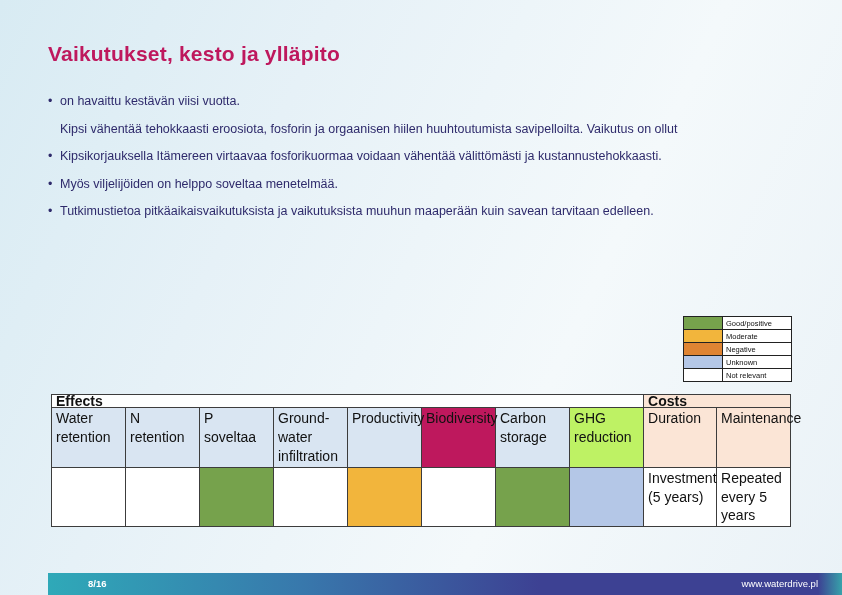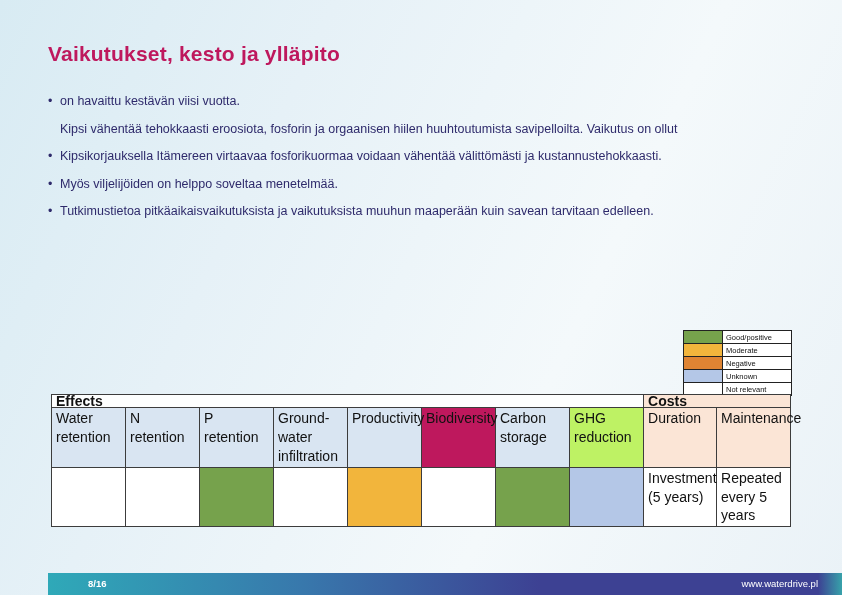--- a/index.html
+++ b/index.html
@@ -16,21 +16,21 @@
   .bullets{
     position:absolute;left:48px;top:88px;right:50px;
     font-size:12.5px;line-height:27.5px;color:#2e2a6b;
   }
   .bullet{display:flex;}
   .bullet .dot{width:12px;flex:0 0 12px;}
   .bullet .btext{flex:1;}
   .bullet .btext .bline{display:block;}
   
   .legend{
-    position:absolute;left:683px;top:330px;
+    position:absolute;left:683px;top:316px;
     border-collapse:collapse;background:#fff;
   }
   .legend td{
     border:1px solid #222;height:12px;padding:0 3px;
     font-size:7.5px;color:#111;line-height:11px;
   }
   .legend .sw{width:38px;padding:0;}
   .legend .lbl{width:62px;}
   
   .matrix{
@@ -120,21 +120,21 @@
         <col style="width:74px">
     </colgroup>
     <tbody>
         <tr class="r1">
       <td colspan="8" class="effects-cell">Effects</td>
       <td colspan="2" style="background-color: rgb(251, 229, 214);">Costs</td>
     </tr>
     <tr class="r2">
       <td style="background-color: rgb(217, 229, 242);">Water retention</td>
       <td style="background-color: rgb(217, 229, 242);">N retention</td>
-      <td style="background-color: rgb(217, 229, 242);">P retention</td>
+      <td style="background-color: rgb(217, 229, 242);">P soveltaa</td>
       <td style="background-color: rgb(217, 229, 242);">Ground-water infiltration</td>
       <td style="background-color: rgb(217, 229, 242);">Productivity</td>
       <td style="background-color: #be185d; text-align: center;">Biodiversity</td>
       <td style="background-color: rgb(217, 229, 242);">Carbon storage</td>
       <td style="background-color: #bef264;">GHG reduction</td>
       <td style="background-color: rgb(251, 229, 214);">Duration</td>
       <td style="background-color: rgb(251, 229, 214);">Maintenance</td>
     </tr>
     <tr class="r3">
       <td style="background-color: rgb(255, 255, 255);"></td>

